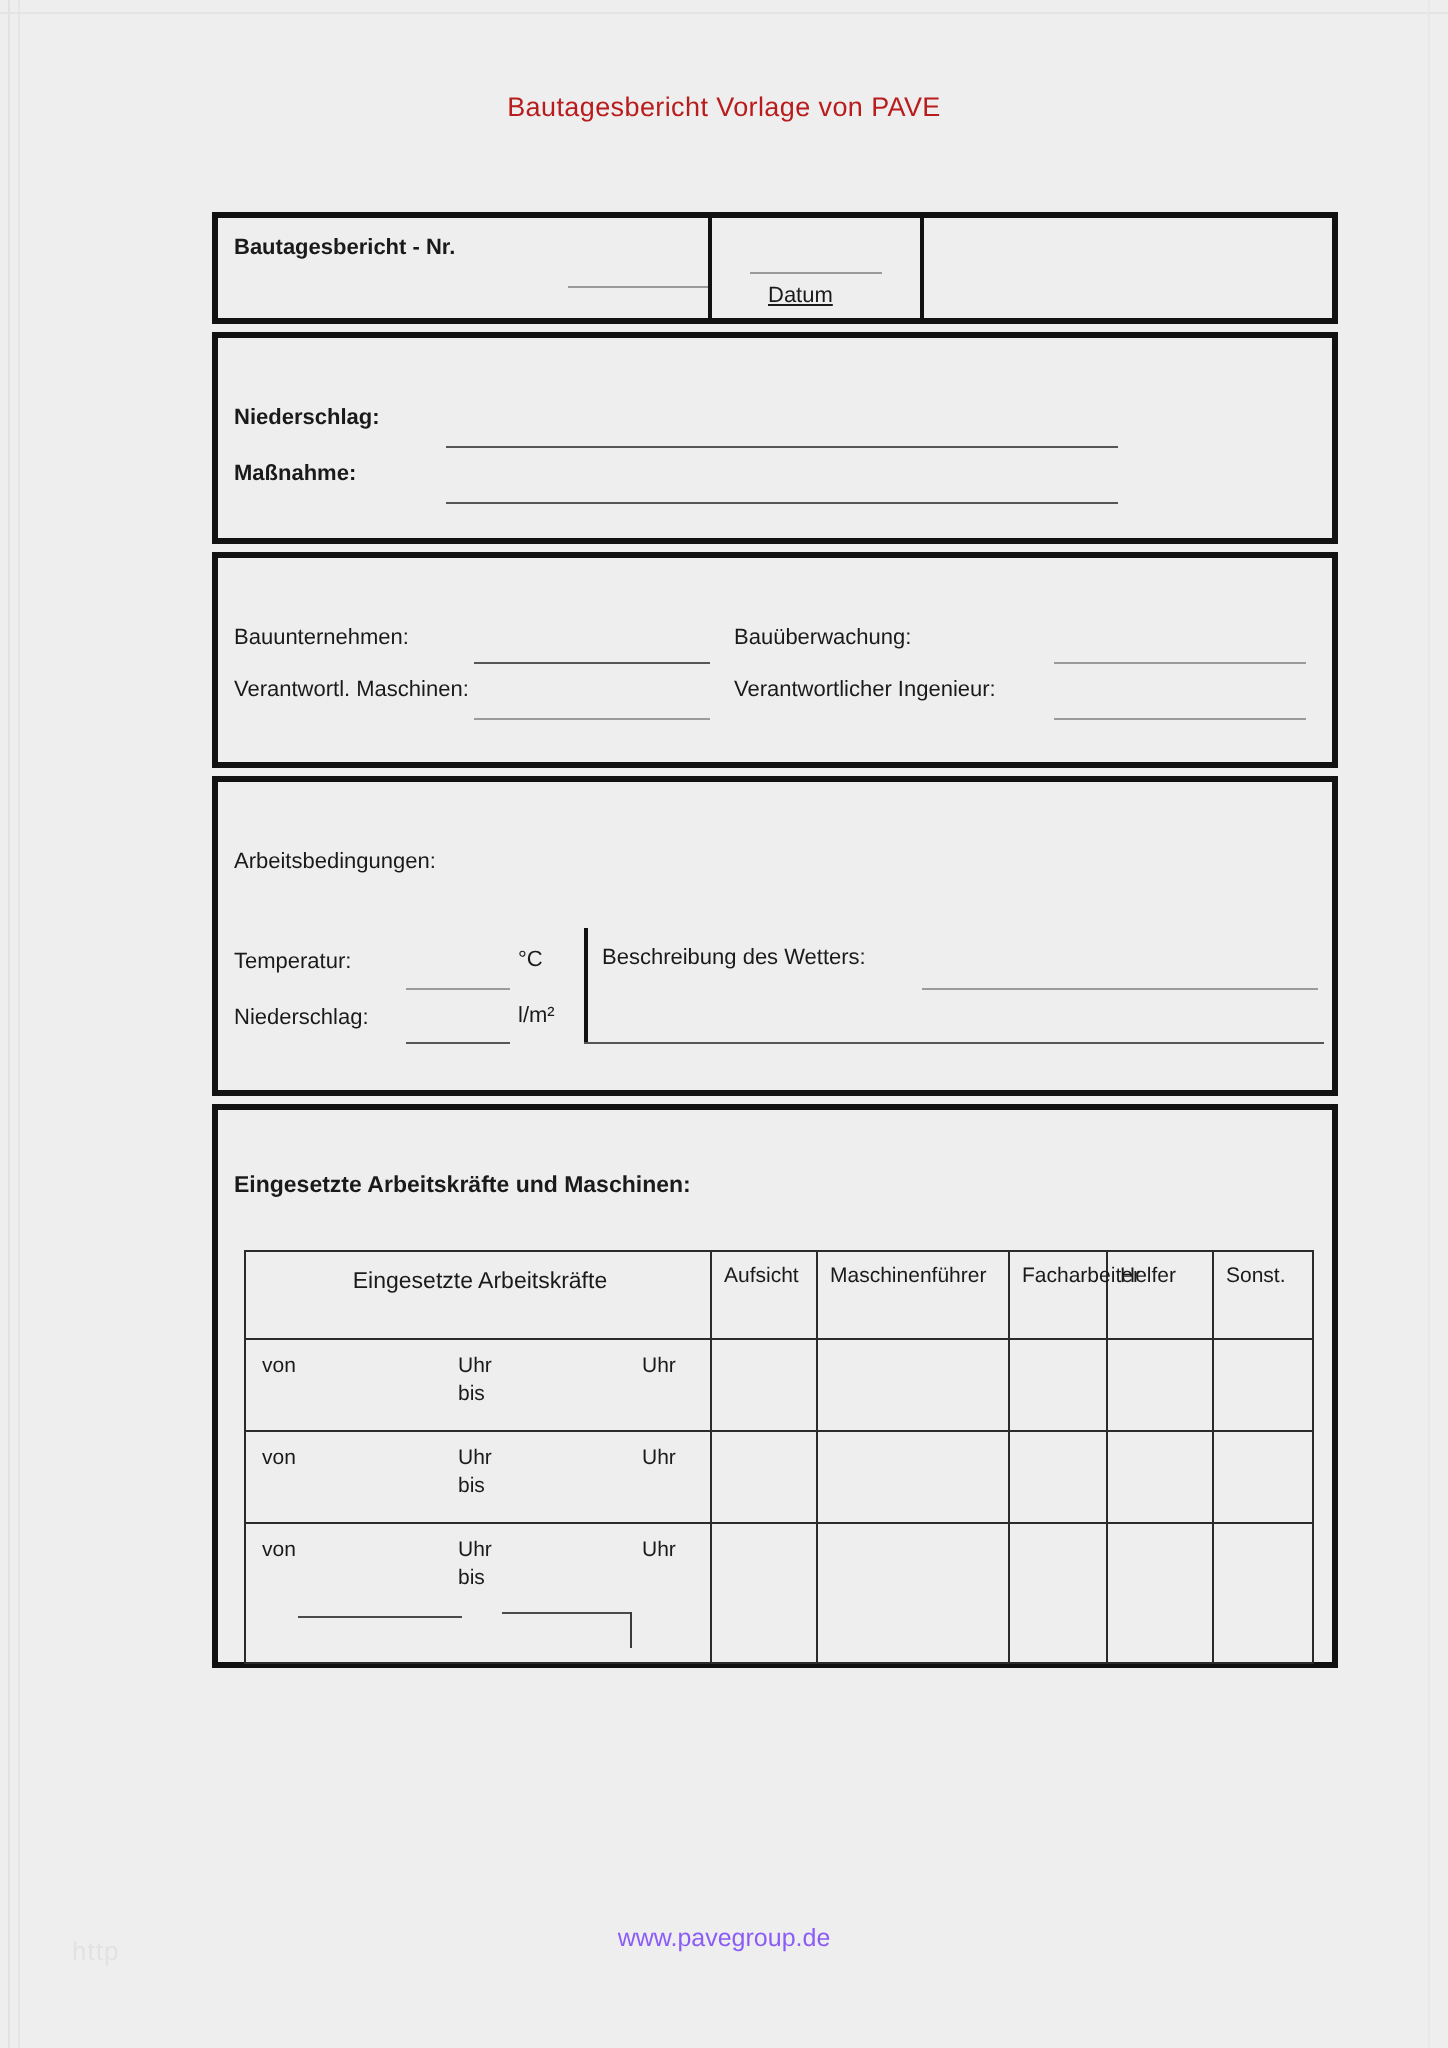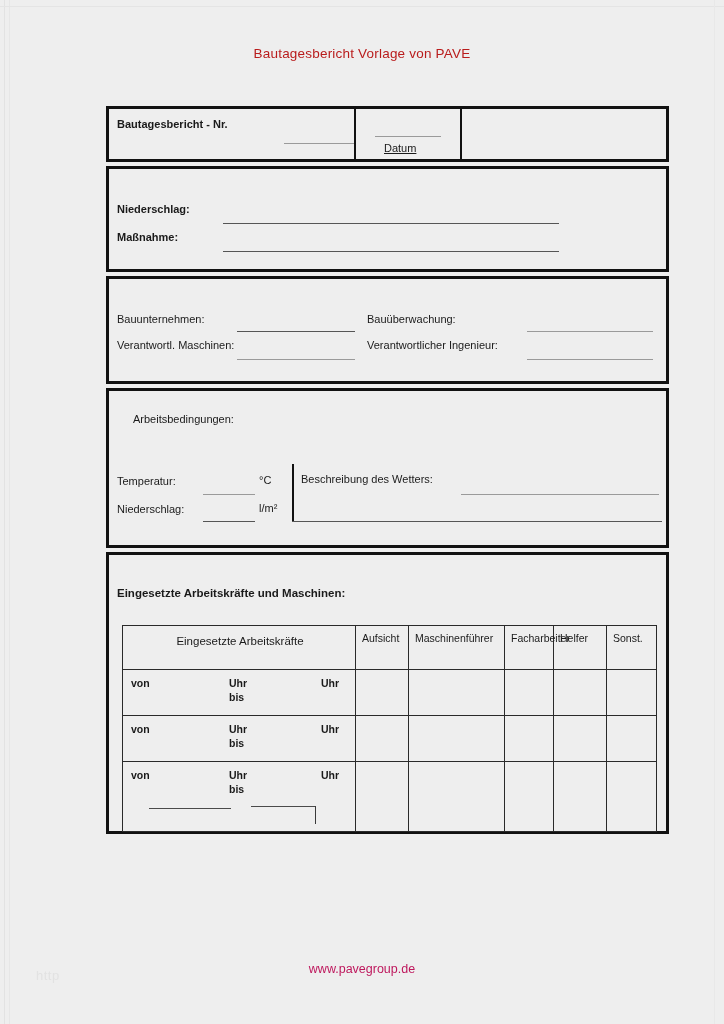--- a/index.html
+++ b/index.html
@@ -114,21 +114,20 @@
     font-size: 11.5px;
     padding-top: 9px;
     padding-left: 8px;
     text-align: center;
   }
   #crew-table td.shift {
     height: 38px;
     position: relative;
     padding-left: 20px;
     padding-top: 7px;
-    font-weight: bold;
   }
   #crew-table tr.tall td.shift { height: 62px; }
   #crew-table tr.tall td { height: 62px; }
   .shift-von  { position: absolute; left: 8px;  top: 7px; }
   .shift-uhr1 { position: absolute; left: 106px; top: 7px; }
   .shift-bis  { position: absolute; left: 106px; top: 21px; }
   .shift-uhr2 { position: absolute; left: 198px; top: 7px; }
 
   
   .artifact {
@@ -142,21 +141,21 @@
     width: 0;
   }
 
   
   #footer {
     position: absolute;
     left: 0; top: 962px;
     width: 724px;
     text-align: center;
     font-size: 12.5px;
-    color: #be185d;
+    color: #8b5cf6;
   }
   #scan-watermark {
     position: absolute;
     left: 36px; top: 968px;
     font-size: 13px;
     color: #e2e2e2;
     letter-spacing: 0.5px;
   }
 </style>
 </head>
@@ -203,21 +202,21 @@
 
     <span class="lbl" style="left:8px; top:60px;">Verantwortl. Maschinen:</span>
     <span class="rule faint" style="left:128px; top:80px; width:118px;"></span>
 
     <span class="lbl" style="left:258px; top:60px;">Verantwortlicher Ingenieur:</span>
     <span class="rule faint" style="left:418px; top:80px; width:126px;"></span>
   </div>
 
   <div class="box" style="top:388px; height:160px;">
 
-    <span class="lbl" style="left:8px; top:22px;margin-left:16px;">Arbeitsbedingungen:</span>
+    <span class="lbl" style="left:8px; top:34px;">Arbeitsbedingungen:</span>
 
     <span class="lbl" style="left:8px; top:84px;">Temperatur:</span>
     <span class="rule faint" style="left:94px; top:103px; width:52px;"></span>
     <span class="lbl" style="left:150px; top:83px;">°C</span>
 
     <span class="lbl" style="left:8px; top:112px;">Niederschlag:</span>
     <span class="rule" style="left:94px; top:130px; width:52px;"></span>
     <span class="lbl" style="left:150px; top:111px;">l/m²</span>
 
     <div class="rule vert" style="left:183px; top:73px; height:58px;"></div>

